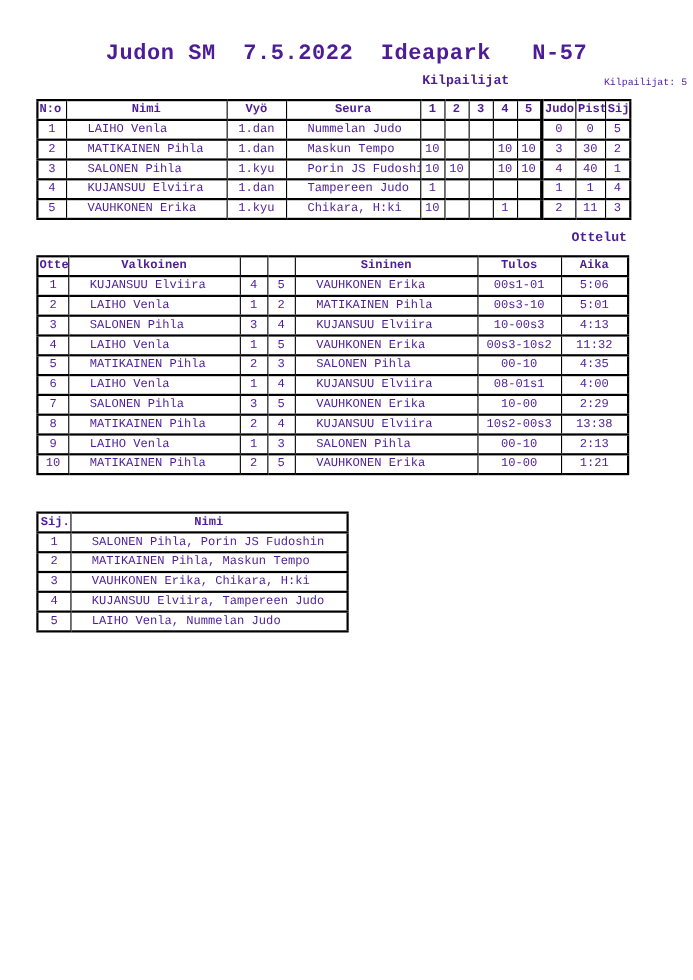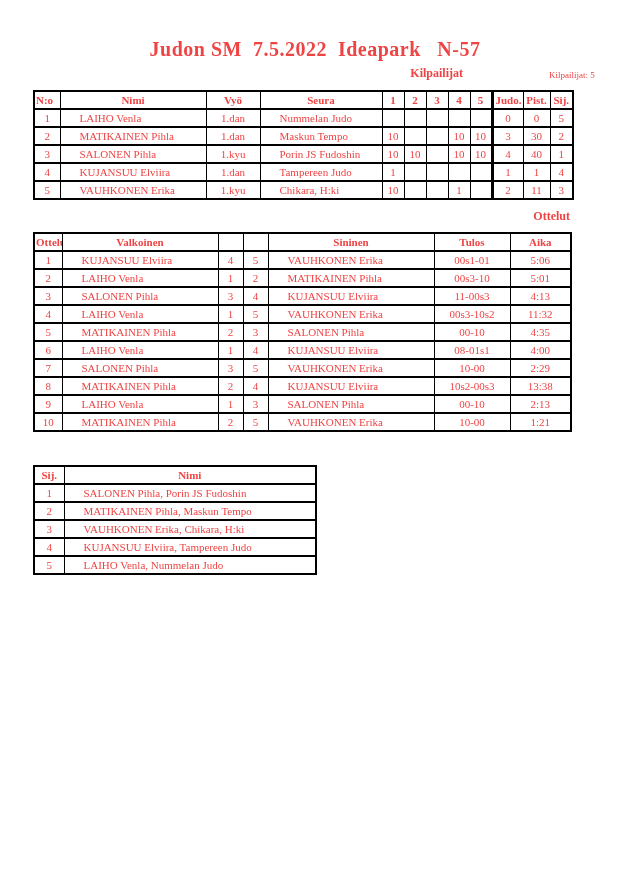--- a/index.html
+++ b/index.html
@@ -1,21 +1,21 @@
 <!DOCTYPE html>
 <html><head>
 <meta charset="utf-8">
 <style>
   html,body{margin:0;padding:0;background:#fff;}
   .page{
     position:relative;
     width:630px;height:764px;
     background:#ffffff;
-    font-family:Liberation Serif, serif;
-    color:#ef4444;
+    font-family:Liberation Mono, monospace;
+    color:#4c1d95;
     overflow:hidden;
   }
   .doc-title{
     position:absolute; top:38px; left:0; width:630px;
     text-align:center; font-size:20px; font-weight:bold;
     white-space:pre; letter-spacing:0.5px;
   }
   .sub-title{
     position:absolute; font-size:12px; font-weight:bold; text-align:right;
   }
@@ -203,21 +203,21 @@
       <td class="l">MATIKAINEN Pihla</td>
       <td class="c">00s3-10</td>
       <td class="c">5:01</td>
     </tr>
     <tr>
       <td class="c">3</td>
       <td class="l">SALONEN Pihla</td>
       <td class="c">3</td>
       <td class="c">4</td>
       <td class="l">KUJANSUU Elviira</td>
-      <td class="c">11-00s3</td>
+      <td class="c">10-00s3</td>
       <td class="c">4:13</td>
     </tr>
     <tr>
       <td class="c">4</td>
       <td class="l">LAIHO Venla</td>
       <td class="c">1</td>
       <td class="c">5</td>
       <td class="l">VAUHKONEN Erika</td>
       <td class="c">00s3-10s2</td>
       <td class="c">11:32</td>

